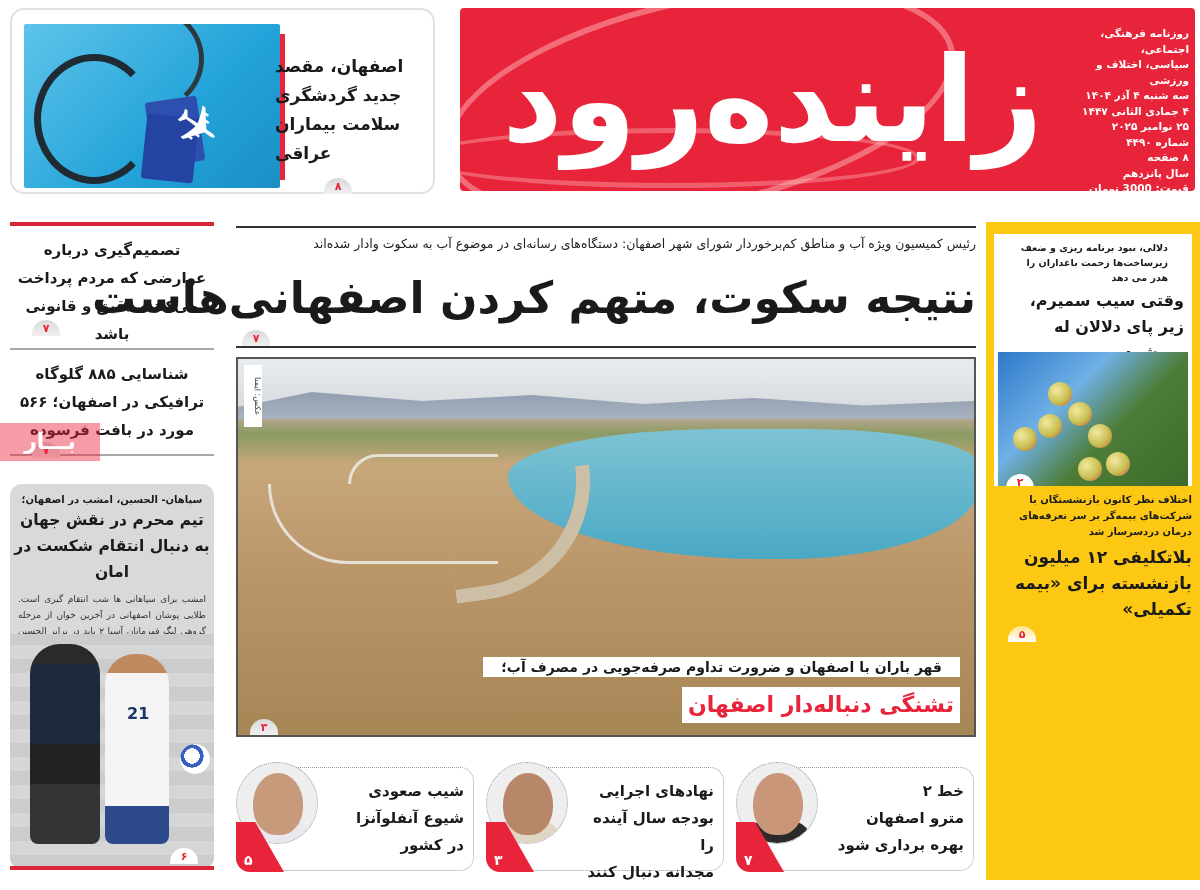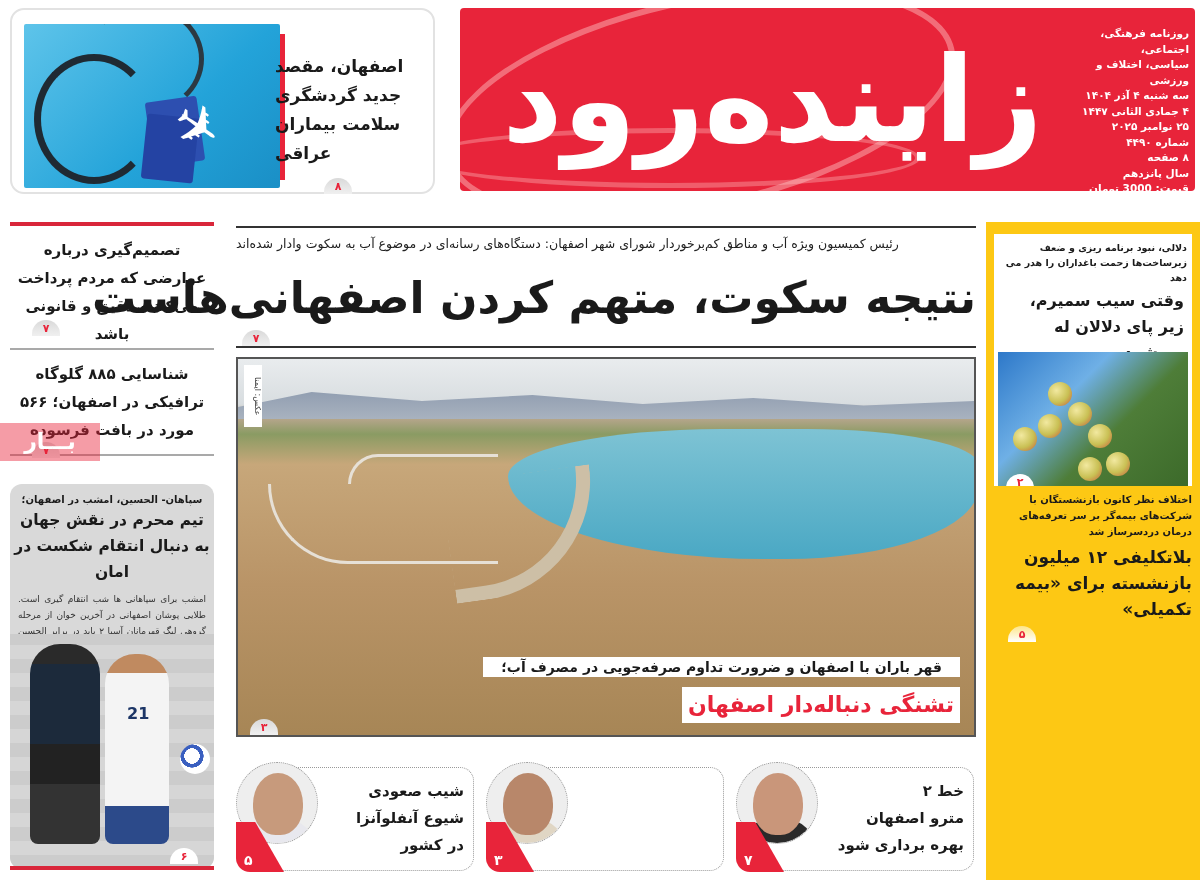--- a/index.html
+++ b/index.html
@@ -33,21 +33,21 @@
 .sport .title{font-size:15.5px;font-weight:bold;text-align:center;line-height:26px;padding-top:2px}
 .sport .body{font-size:9px;line-height:16px;text-align:justify;padding:6px 8px 0;color:#333}
 .sport .photo{position:absolute;left:0;top:150px;width:204px;height:235px;background:repeating-linear-gradient(0deg,#ccc 0 14px,#d6d6d6 14px 28px)}
 .player1{position:absolute;left:20px;top:10px;width:70px;height:200px;background:linear-gradient(#2a2a2a 0 10%,#1c2a3b 10% 50%,#222 50% 70%,#333 70%);border-radius:30px 30px 8px 8px}
 .player2{position:absolute;left:95px;top:20px;width:64px;height:190px;background:linear-gradient(#c08a60 0 10%,#f4f4f4 10% 80%,#2c4a8a 80%);border-radius:30px 30px 8px 8px}
 .player2 span{position:absolute;left:22px;top:50px;color:#1c3566;font-size:16px;font-weight:bold;direction:ltr}
 .ball{position:absolute;left:170px;top:110px;width:30px;height:30px;border-radius:50%;background:radial-gradient(circle at 40% 40%,#fff 30%,#3a5fc0 31% 45%,#fff 46%)}
 .sport-bottom{left:10px;top:866px;width:204px;height:4px;background:#d9263a}
 
 .center-top-rule{left:236px;top:226px;width:740px;height:2px;background:#333}
-.subhead{left:236px;top:236px;width:740px;font-size:12.5px;text-align:left;color:#222;white-space:nowrap}
+.subhead{left:236px;top:236px;width:740px;font-size:12.5px;text-align:right;color:#222;white-space:nowrap}
 .headline{left:236px;top:268px;width:740px;font-size:44px;font-weight:bold;text-align:center;line-height:60px;letter-spacing:-1px;white-space:nowrap}
 .center-rule2{left:236px;top:346px;width:740px;height:2px;background:#333}
 .mainphoto{left:236px;top:357px;width:740px;height:380px;border:2px solid #555;overflow:hidden;background:linear-gradient(#e9ecee 0%,#d8dde0 12%,#b4a58a 16%,#8a9b63 20%,#c7a77a 28%,#b99467 60%,#a78656 100%)}
 .mainphoto .mountains{position:absolute;left:0;top:30px;width:100%;height:30px;background:linear-gradient(#8f9cb0,#a8b2bf);clip-path:polygon(0 60%,10% 10%,25% 40%,40% 20%,55% 50%,70% 30%,85% 55%,100% 40%,100% 100%,0 100%)}
 .mainphoto .lake{position:absolute;left:270px;top:70px;width:470px;height:130px;background:linear-gradient(#7ec3d4,#4aa8c4);border-radius:50% 40% 45% 60%/40% 30% 60% 70%}
 .mainphoto .dam{position:absolute;left:210px;top:115px;width:150px;height:120px;border:14px solid #cdbfa6;border-left:none;border-top:none;border-radius:0 0 120px 0;transform:rotate(-8deg)}
 .mainphoto .road{position:absolute;left:30px;top:125px;width:230px;height:80px;border:3px solid #e6e0d6;border-right:none;border-top:none;border-radius:0 0 0 80px}
 .mainphoto .road2{position:absolute;left:110px;top:95px;width:150px;height:30px;border:3px solid #e6e0d6;border-bottom:none;border-right:none;border-radius:40px 0 0 0}
 .credit{position:absolute;left:6px;top:6px;width:18px;height:62px;background:#fff;font-size:8px;color:#333;writing-mode:vertical-rl;text-align:center}
 .photo-kicker{position:absolute;right:14px;top:298px;background:#fff;padding:2px 18px;font-size:14px;font-weight:bold;white-space:nowrap}
@@ -57,21 +57,21 @@
 .pbox .frame{position:absolute;left:28px;top:5px;width:210px;height:104px;border:1.5px dotted #999;border-radius:14px;background:#fff}
 .pbox .portrait{position:absolute;left:0;top:0;width:82px;height:82px;border-radius:50%;border:1.5px dotted #999;overflow:hidden;background:#eee}
 .pbox .corner{position:absolute;left:0;top:60px;width:48px;height:50px;background:#e8243a;border-radius:0 0 0 14px;clip-path:polygon(0 0,40% 0,100% 100%,0 100%)}
 .pbox .corner span{position:absolute;left:8px;bottom:4px;color:#fff;font-size:14px;font-weight:bold}
 .pbox .text{position:absolute;right:12px;top:16px;width:130px;font-size:15px;font-weight:bold;line-height:27px;text-align:right}
 .face{position:absolute;left:16px;top:10px;width:50px;height:62px;border-radius:50% 50% 45% 45%;background:#c79a7c}
 .shirt{position:absolute;left:4px;top:56px;width:74px;height:30px;border-radius:30px 30px 0 0}
 
 .rightcol{left:986px;top:222px;width:214px;height:658px;background:#fdc814}
 .rbox{position:absolute;left:8px;background:#fff;overflow:hidden}
-.rbox .kicker{font-size:9.5px;font-weight:bold;text-align:right;padding:6px 5px 0;line-height:15px}
+.rbox .kicker{font-size:9.5px;font-weight:bold;text-align:right;padding:6px 24px 0;line-height:15px}
 .rbox .title{font-size:16px;font-weight:bold;text-align:right;padding:3px 8px 0;line-height:26px}
 .apple-img{position:absolute;left:4px;top:118px;width:190px;height:135px;background:linear-gradient(135deg,#2d78c9 0%,#6fb0e6 35%,#4e7d38 60%,#3c6a2a 100%)}
 .apple{position:absolute;width:24px;height:24px;border-radius:50%;background:radial-gradient(circle at 35% 35%,#f2e9a0,#c9c054 55%,#c75a3c)}
 .yellow-text{position:absolute;left:8px;width:198px;text-align:right}
 .mosque-img{position:absolute;left:6px;top:94px;width:186px;height:138px;background:linear-gradient(#dde5ea 0%,#7ea1c5 30%,#2f4e86 55%,#c9b8a0 70%,#7b2b2b 100%)}
 .board{position:absolute;left:60px;top:45px;width:45px;height:30px;background:#f5f5f5}
 </style>
 </head>
 <body>
 
@@ -170,20 +170,25 @@
 </div>
 <div class="pbox" style="left:486px">
   <div class="frame"></div>
   <div class="portrait">
     <div class="shirt" style="background:#e0d6c4"></div>
     <div class="face" style="background:#b8876a"></div>
   </div>
   <div class="corner">
       <span>۳</span>
     </div>
+  <div class="text">
+    <div>نهادهای اجرایی</div>
+    <div>بودجه سال آینده را</div>
+    <div>مجدانه دنبال کنند</div>
+  </div>
 </div>
 <div class="pbox" style="left:736px">
   <div class="frame"></div>
   <div class="portrait">
     <div class="shirt" style="background:#2a2a2a"></div>
     <div class="face" style="background:#c9967a"></div>
   </div>
   <div class="corner">
       <span>۷</span>
     </div>

